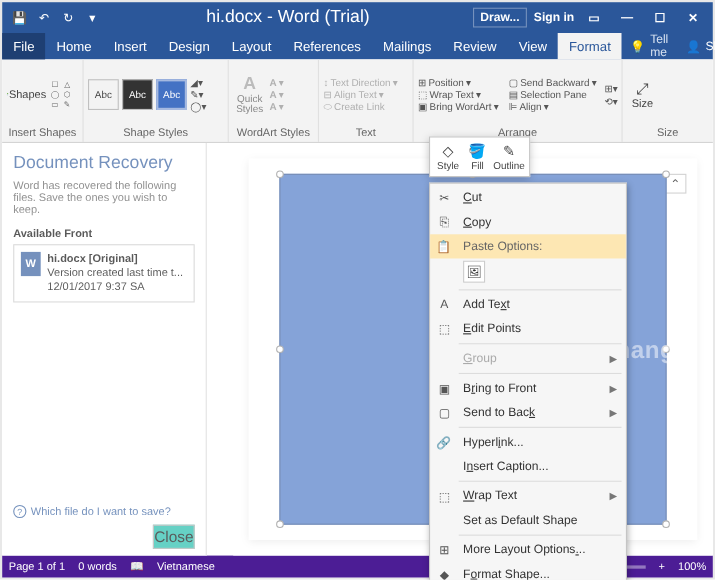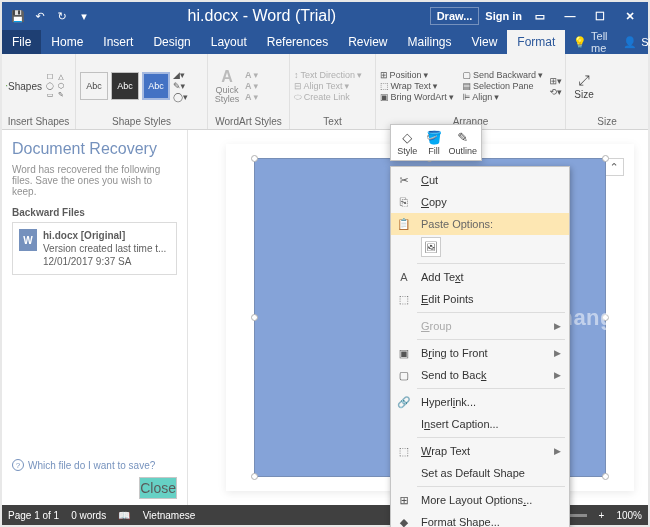--- a/index.html
+++ b/index.html
@@ -89,21 +89,21 @@
 .ctxmenu .mi.header { font-weight: 400; color: #666; }
 .ctxmenu .paste-icons { padding: 2px 0 4px 30px; }
 .ctxmenu .paste-icons .pi { width: 20px; height: 20px; border: 1px solid #ccc; display: inline-flex; align-items: center; justify-content: center; font-size: 11px; background: #fff; }
 .under { text-decoration: underline; }
 
 
 .watermark { position: absolute; right: 34px; top: 175px; font-size: 22px; font-weight: 600; color: rgba(255,255,255,0.5); letter-spacing: 0.5px; z-index: 5; display: flex; align-items: center; gap: 2px; }
 .watermark .q { width: 22px; height: 22px; border: 2.5px solid rgba(255,255,255,0.5); border-radius: 50%; position: relative; }
 
 
-.statusbar { height: 20px; background: #404040; color: #fff; display: flex; align-items: center; font-size: 10px; padding: 0 6px; gap: 12px; }
+.statusbar { height: 20px; background: #4c1d95; color: #fff; display: flex; align-items: center; font-size: 10px; padding: 0 6px; gap: 12px; }
 .statusbar .sp { flex: 1; }
 .statusbar .vbtn { width: 16px; height: 14px; display: flex; align-items: center; justify-content: center; font-size: 10px; }
 .zoom-track { width: 70px; height: 3px; background: rgba(255,255,255,0.4); position: relative; }
 .zoom-track .knob { position: absolute; left: 50%; top: -3px; width: 5px; height: 9px; background: #fff; }
 </style>
 </head>
 <body>
 
 <div class="outer">
 
@@ -125,22 +125,22 @@
     </div>
   </div>
 
   <div class="tablist">
     <div class="tab file">File</div>
     <div class="tab">Home</div>
     <div class="tab">Insert</div>
     <div class="tab">Design</div>
     <div class="tab">Layout</div>
     <div class="tab">References</div>
+    <div class="tab">Mailings</div>
     <div class="tab">Review</div>
-    <div class="tab">Mailings</div>
     <div class="tab">View</div>
     <div class="tab active">Format</div>
     <div class="tab-spacer"></div>
     <div class="tellme">💡 <span>Tell me</span></div>
     <div class="share">👤 <span>Share</span></div>
 
   </div>
 
   <div class="ribbon">
     <div class="rgroup" style="width:74px">
@@ -232,21 +232,21 @@
         </div>
       </div>
       <div class="label">Size</div>
     </div>
   </div>
 
   <div class="workspace">
     <div class="recovery">
       <h2>Document Recovery</h2>
       <div class="desc">Word has recovered the following files. Save the ones you wish to keep.</div>
-      <div class="subhead">Backward Files</div>
+      <div class="subhead">Available Front</div>
       <div class="file-entry">
         <div class="wicon"></div>
         <div class="meta">
           <div class="fname">hi.docx  [Original]</div>
           <div>Version created last time t...</div>
           <div>12/01/2017 9:37 SA</div>
         </div>
       </div>
       <div class="asklink">
         <span style="width:12px;height:12px;border:1px solid #2b579a;border-radius:50%;display:inline-flex;align-items:center;justify-content:center;font-size:8px">?</span>

